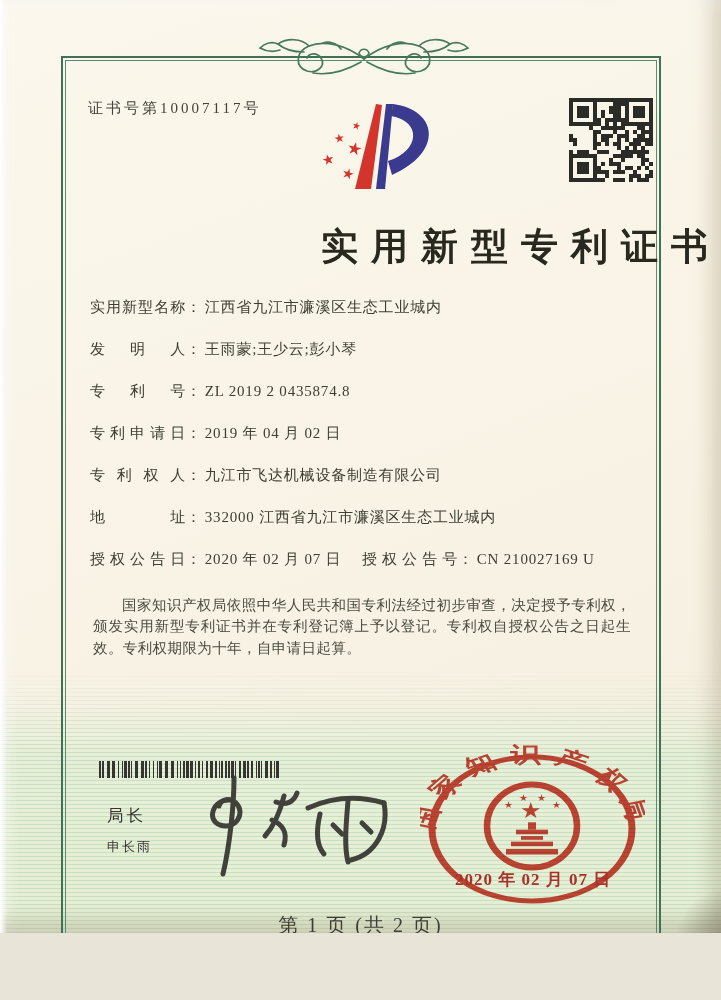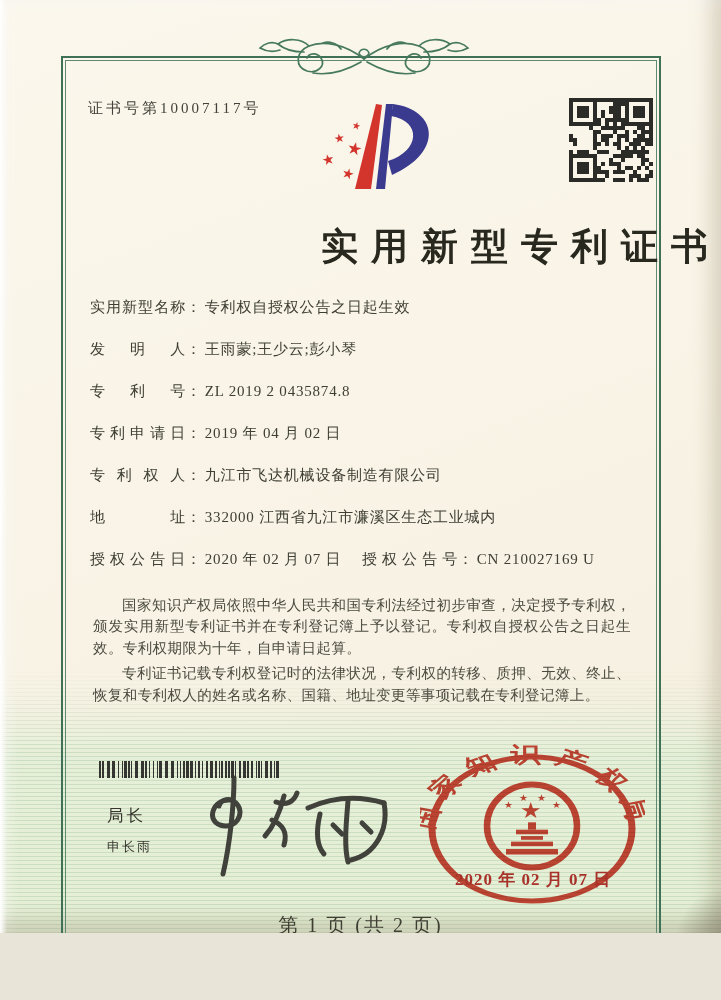--- a/index.html
+++ b/index.html
@@ -352,21 +352,21 @@
         <rect x="68" y="80" width="4" height="4"></rect>
         <rect x="72" y="80" width="4" height="4"></rect>
         <rect x="76" y="80" width="4" height="4"></rect>
       </g>
     </svg>
 
   <div class="title">实用新型专利证书</div>
 
   <div class="fields">
     <div class="frow">
-      <span class="flabel">实用新型名称</span><span>：</span><span class="fvalue">专利权自授权公告之日起生效</span>
+      <span class="flabel">实用新型名称</span><span>：</span><span class="fvalue">江西省九江市濂溪区生态工业城内</span>
     </div>
     <div class="frow">
       <span class="flabel">发明人</span><span>：</span><span class="fvalue">王雨蒙;王少云;彭小琴</span>
     </div>
     <div class="frow">
       <span class="flabel">专利号</span><span>：</span><span class="fvalue">ZL 2019 2 0435874.8</span>
     </div>
     <div class="frow">
       <span class="flabel">专利申请日</span><span>：</span><span class="fvalue">2019 年 04 月 02 日</span>
     </div>
@@ -377,21 +377,20 @@
       <span class="flabel">地址</span><span>：</span><span class="fvalue">332000 江西省九江市濂溪区生态工业城内</span>
     </div>
     <div class="frow">
       <span class="flabel">授权公告日</span><span>：</span><span class="fvalue">2020 年 02 月 07 日</span>
       <span class="pair2"><span class="flabel">授权公告号</span><span>：</span><span class="fvalue">CN 210027169 U</span></span>
     </div>
   </div>
 
   <div class="body-text">
     <p>国家知识产权局依照中华人民共和国专利法经过初步审查，决定授予专利权，颁发实用新型专利证书并在专利登记簿上予以登记。专利权自授权公告之日起生效。专利权期限为十年，自申请日起算。</p>
-    <p>专利证书记载专利权登记时的法律状况，专利权的转移、质押、无效、终止、恢复和专利权人的姓名或名称、国籍、地址变更等事项记载在专利登记簿上。</p>
   </div>
 
   <svg class="barcode" viewBox="0 0 185 17" preserveAspectRatio="none" id="barcode-svg">
       <g fill="#1d1d1b">
         <rect x="0" y="0" width="2" height="17"></rect>
         <rect x="3" y="0" width="2" height="17"></rect>
         <rect x="8" y="0" width="3" height="17"></rect>
         <rect x="13" y="0" width="3" height="17"></rect>
         <rect x="19" y="0" width="1" height="17"></rect>
         <rect x="23" y="0" width="1" height="17"></rect>

